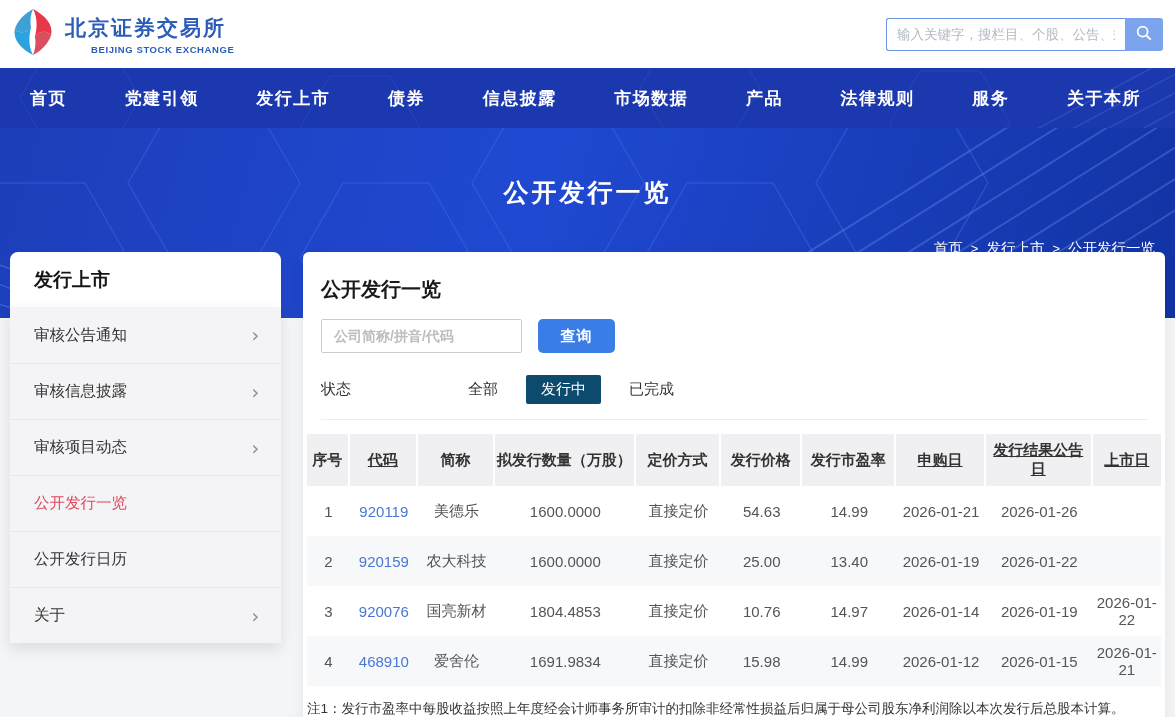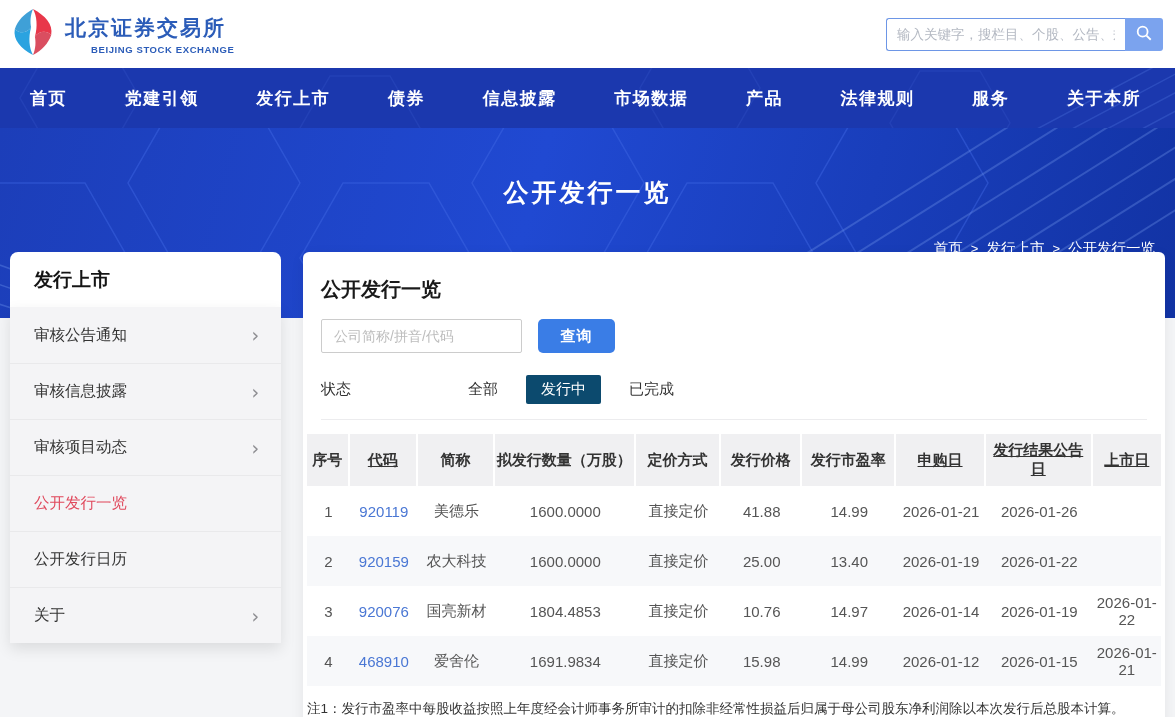--- a/index.html
+++ b/index.html
@@ -77,21 +77,21 @@
   .sb-chevron { color:#8f8f93; font-size:19px; font-family:"DejaVu Sans",sans-serif; }
   
   .main-card {
     flex:1; background:#fff; border-radius:6px 6px 0 0;
     box-shadow:0 4px 14px rgba(0,0,0,.07); min-height:452px; padding-bottom:6px;
   }
   .main-title { font-size:20px; font-weight:700; color:#1a1a1a; padding:24px 18px 0; }
   .search-row { display:flex; align-items:center; padding:16px 18px 0; }
   .company-input {
     width:201px; height:34px; border:1px solid #ccc; border-radius:2px;
-    padding:0 12px; font-size:14px; color:#333; outline:none; font-family:inherit;
+    padding:0 12px; font-size:14px; color:#333; outline:none; font-family:inherit;font-weight:bold;
   }
   .company-input::placeholder { color:#bdbdbd; }
   .query-btn {
     width:77px; height:34px; margin-left:16px; background:#3a7de6; color:#fff;
     border:none; border-radius:5px; font-size:15px; font-weight:700; cursor:pointer;
     font-family:inherit; letter-spacing:1px;
   }
   .status-row {
     display:flex; align-items:center; margin:22px 18px 0;
     padding-bottom:15px; border-bottom:1px solid #ececee; font-size:15px; color:#333;
@@ -277,21 +277,21 @@
               <th class="sortable">上市日</th>
             </tr>
           </thead>
         <tbody id="table-body">
             <tr>
               <td>1</td>
               <td class="code">920119</td>
               <td>美德乐</td>
               <td>1600.0000</td>
               <td>直接定价</td>
-              <td>41.88</td>
+              <td>54.63</td>
               <td>14.99</td>
               <td>2026-01-21</td>
               <td>2026-01-26</td>
               <td></td>
             </tr>
             <tr class="alt">
               <td>2</td>
               <td class="code">920159</td>
               <td>农大科技</td>
               <td>1600.0000</td>

